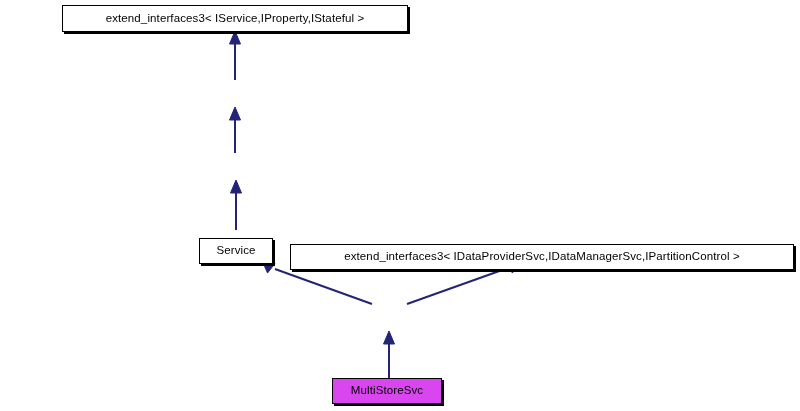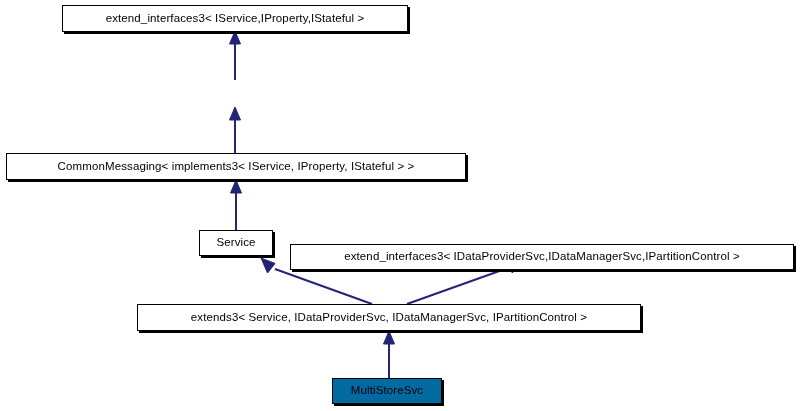--- a/index.html
+++ b/index.html
@@ -83,33 +83,27 @@
       <line x1="389" y1="378" x2="389" y2="344" stroke="#242477" stroke-width="2"></line>
       <polygon points="389,331 383.5,344 394.5,344" fill="#242477" stroke="#242477" stroke-width="1"></polygon>
     </g>
   </svg>
 
   <div class="node" id="node-0" style="left: 62px; top: 5px; width: 346px; height: 27px; border-color: rgb(0, 0, 0);">
     <span class="node-label">extend_interfaces3&lt; IService,IProperty,IStateful &gt;</span>
   </div>
 
 
-  <div class="node" id="node-2" style="left: 6px; top: 153px; width: 460px; height: 27px; border-color: rgb(0, 0, 0);">
-    <span class="node-label">CommonMessaging&lt; implements3&lt; IService, IProperty, IStateful &gt; &gt;</span>
-  </div>
 
-  <div class="node" id="node-3" style="left: 199px; top: 230px; width: 74px; height: 26px; border-color: rgb(0, 0, 0);">
+  <div class="node" id="node-3" style="left: 199px; top: 238px; width: 74px; height: 26px; border-color: rgb(0, 0, 0);">
     <span class="node-label">Service</span>
   </div>
 
   <div class="node" id="node-4" style="left: 290px; top: 230px; width: 504px; height: 26px; border-color: rgb(0, 0, 0); margin-top: 14px;">
     <span class="node-label">extend_interfaces3&lt; IDataProviderSvc,IDataManagerSvc,IPartitionControl &gt;</span>
   </div>
 
-  <div class="node" id="node-5" style="left: 137px; top: 304px; width: 504px; height: 27px; border-color: rgb(0, 0, 0);">
-    <span class="node-label">extends3&lt; Service, IDataProviderSvc, IDataManagerSvc, IPartitionControl &gt;</span>
-  </div>
 
-  <div class="node highlight" id="node-6" style="left: 332px; top: 378px; width: 110px; height: 26px; border-color: rgb(0, 0, 0); background: #0369a1;">
+  <div class="node highlight" id="node-6" style="left: 332px; top: 378px; width: 110px; height: 26px; border-color: rgb(0, 0, 0); background: #d946ef;">
     <span class="node-label">MultiStoreSvc</span>
   </div>
 
 </div>
 
 </body></html>

